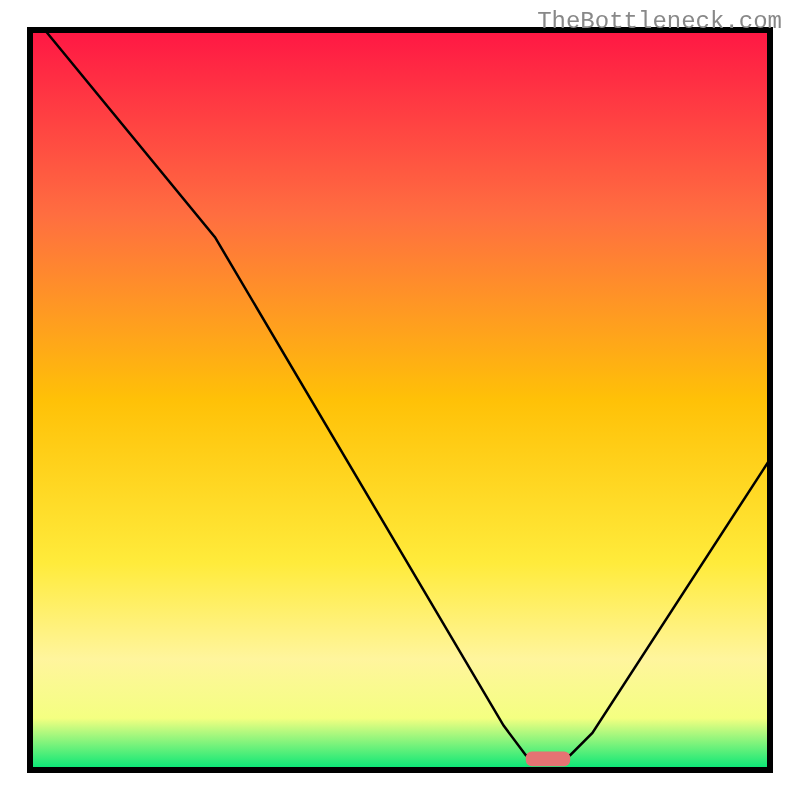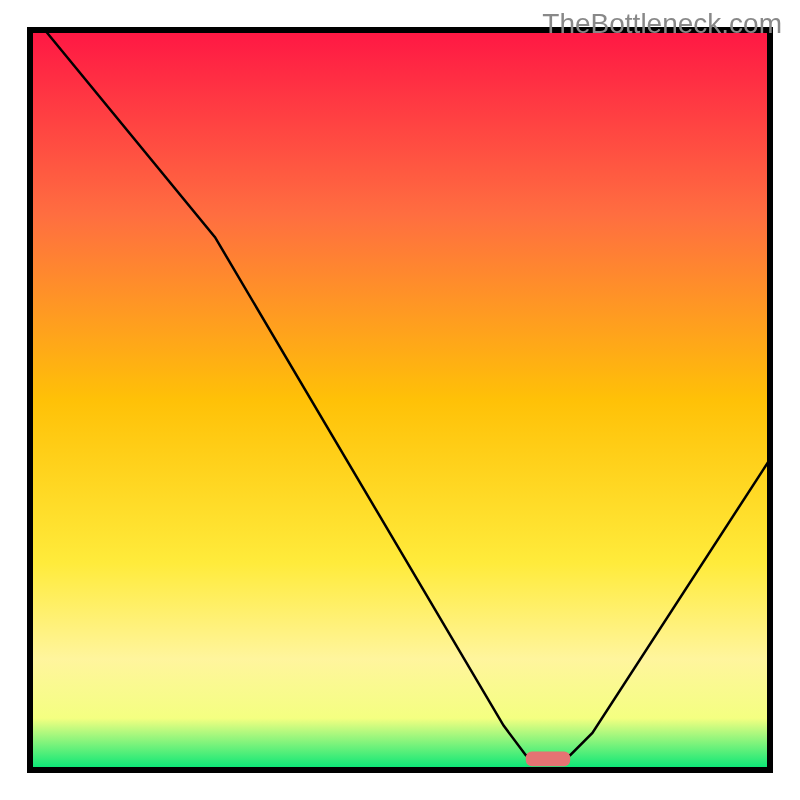--- a/index.html
+++ b/index.html
@@ -13,23 +13,24 @@
   .chart-container {
     width: 800px;
     height: 800px;
     position: relative;
   }
   .attribution {
     position: absolute;
     top: 8px;
     right: 18px;
     color: #888;
-    font-size: 28px;
+    font-size: 24px;
     font-weight: normal;
     z-index: 10;
+    font-family: Liberation Mono, monospace;
   }
   svg {
     display: block;
   }
 </style>
 </head>
 <body>
 
 <div class="chart-container">
   <div class="attribution">TheBottleneck.com</div>

